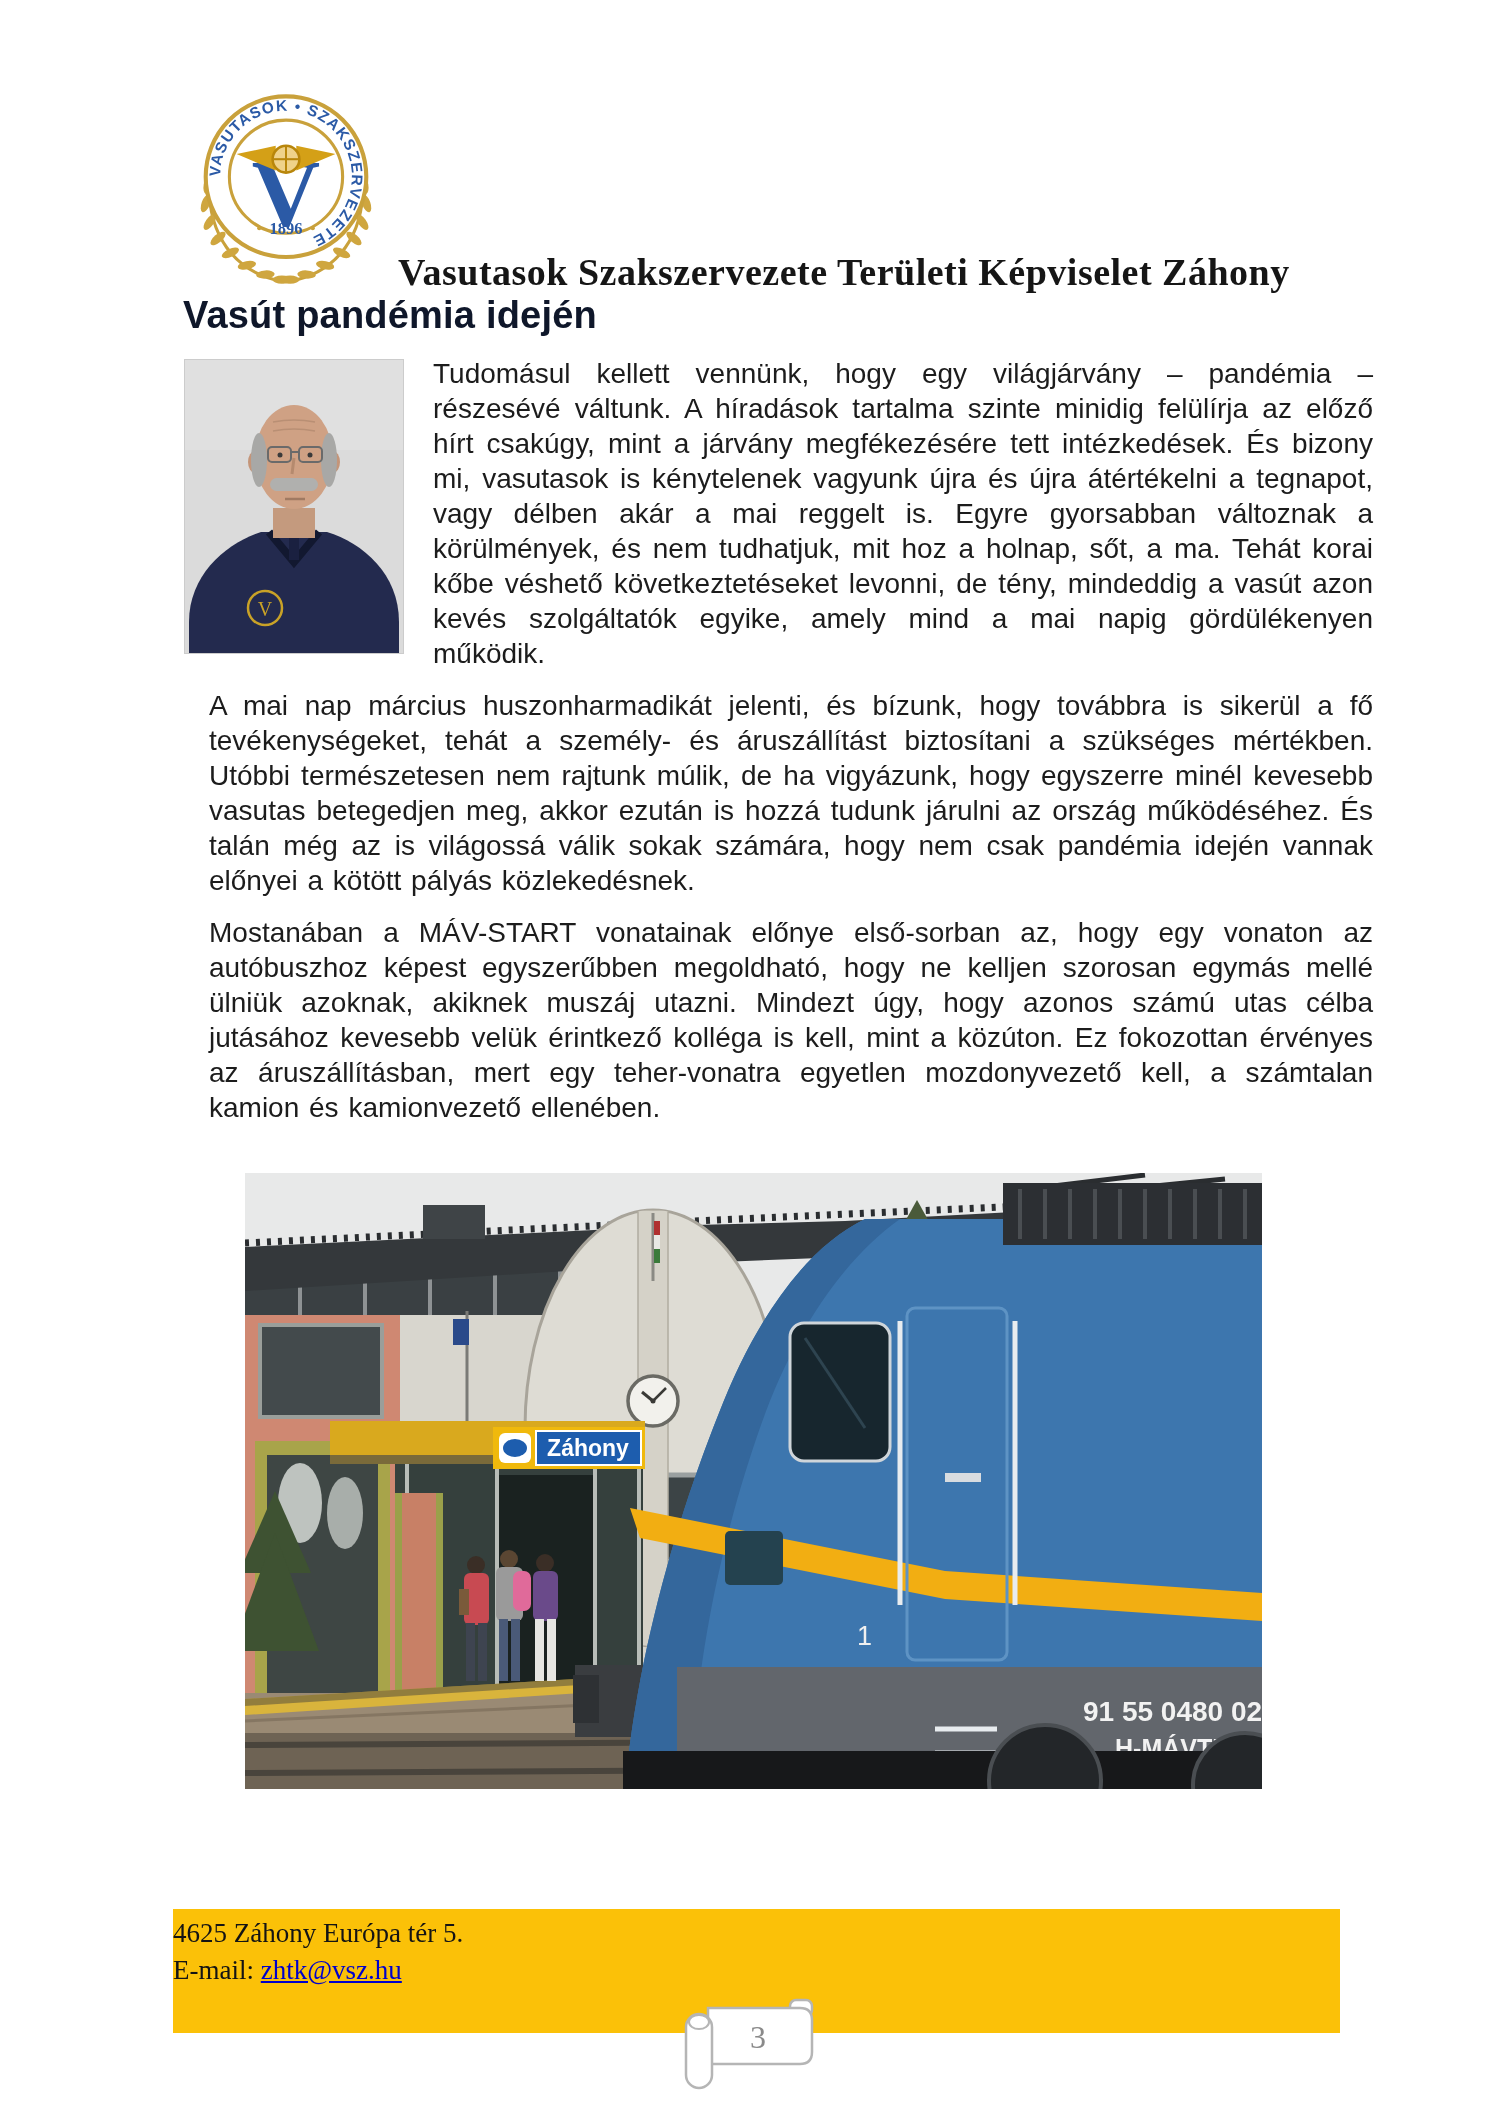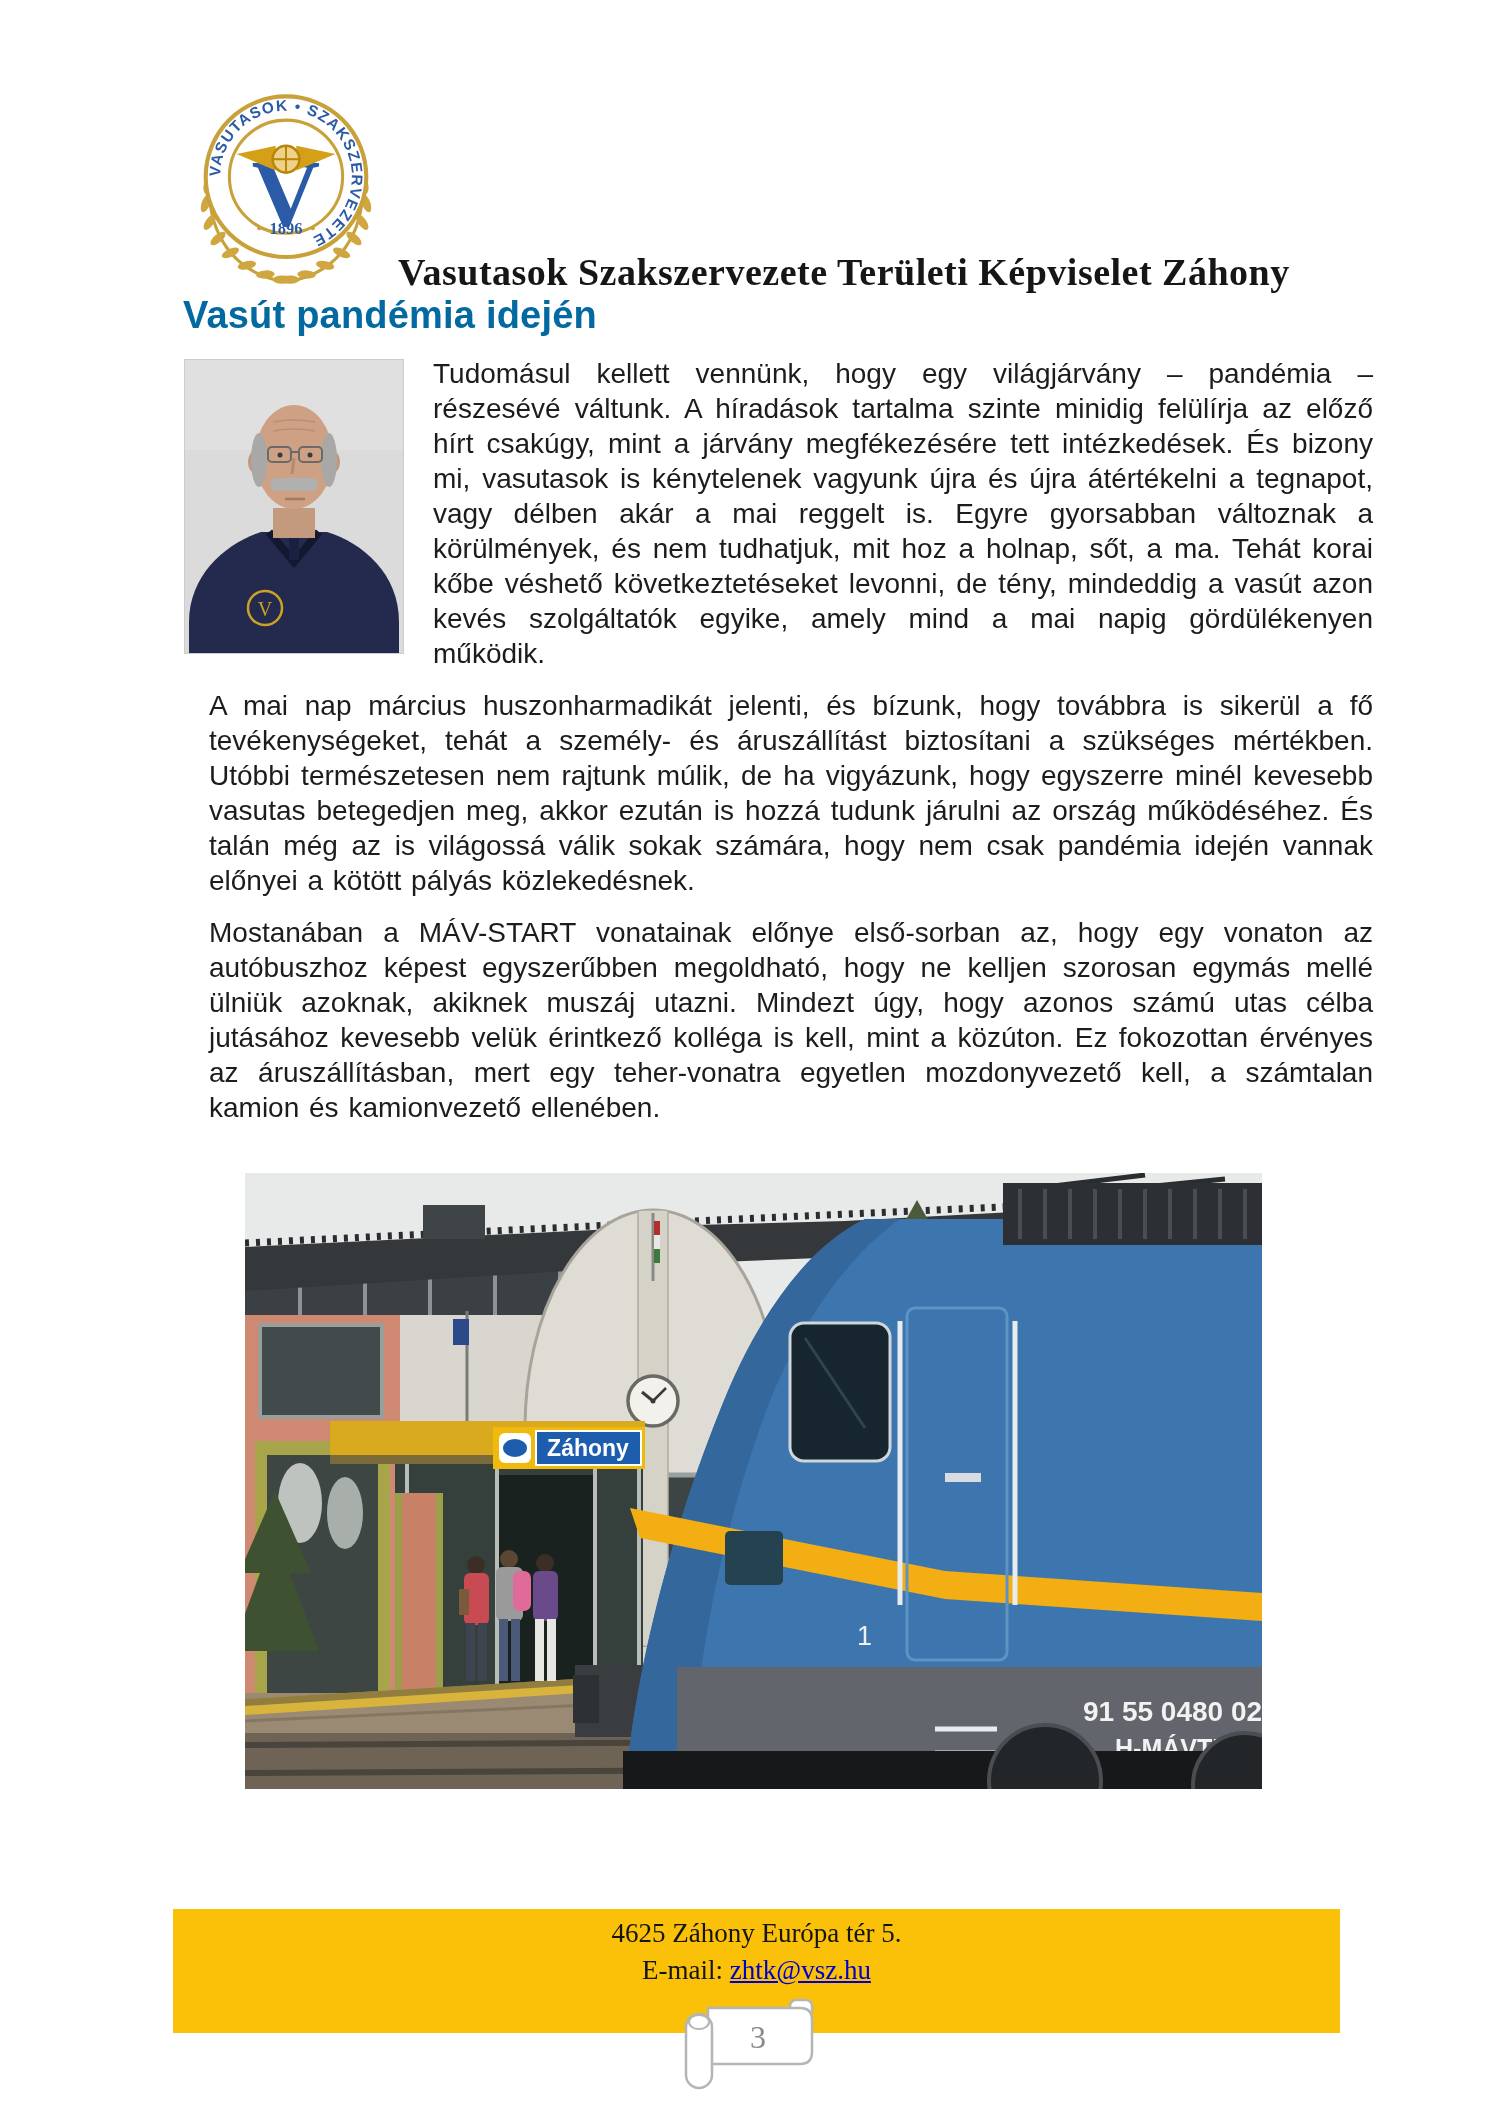--- a/index.html
+++ b/index.html
@@ -10,41 +10,41 @@
   }
   
   .logo{position:absolute;left:183px;top:82px;width:206px;height:210px;}
   .org-line{
     position:absolute;left:398px;top:250px;width:1000px;
     font-family:"Liberation Serif",serif;font-size:38px;color:#161616;
     white-space:nowrap;letter-spacing:.5px;font-weight:bold;
   }
   .page-title{
     position:absolute;left:183px;top:294px;
-    font-size:38px;font-weight:bold;color:#0369a1;letter-spacing:.2px;
+    font-size:38px;font-weight:bold;color:#0f172a;letter-spacing:.2px;
   }
   
   .article{
     position:absolute;left:185px;top:356px;width:1188px;
     font-size:28px;line-height:35px;text-align:justify;word-spacing:2px;
     color:#1c1c1c;
   }
   .article p{margin:0 0 17px 0;padding-left:24px;}
   .portrait{
     float:left;width:218px;height:293px;margin:4px 30px 8px 0;
     background:#d9d9d9;outline:1px solid #cccccc;
   }
   
   .station-photo{position:absolute;left:245px;top:1173px;width:828px;height:616px;}
   
   .footer-bar{
     position:absolute;left:173px;top:1909px;width:1167px;height:124px;
     background:#FBC108;
     font-family:"Liberation Serif",serif;font-size:27px;line-height:37px;
-    color:#141414;text-align:center;padding-top:6px;box-sizing:border-box;
+    color:#141414;text-align:left;padding-top:6px;box-sizing:border-box;
   }
   .footer-bar .email-link{color:#0000cc;text-decoration:underline;}
   .page-scroll{position:absolute;left:678px;top:1998px;width:150px;height:100px;}
 </style>
 </head>
 <body>
 
 <div class="page">
 
   <div class="logo">

